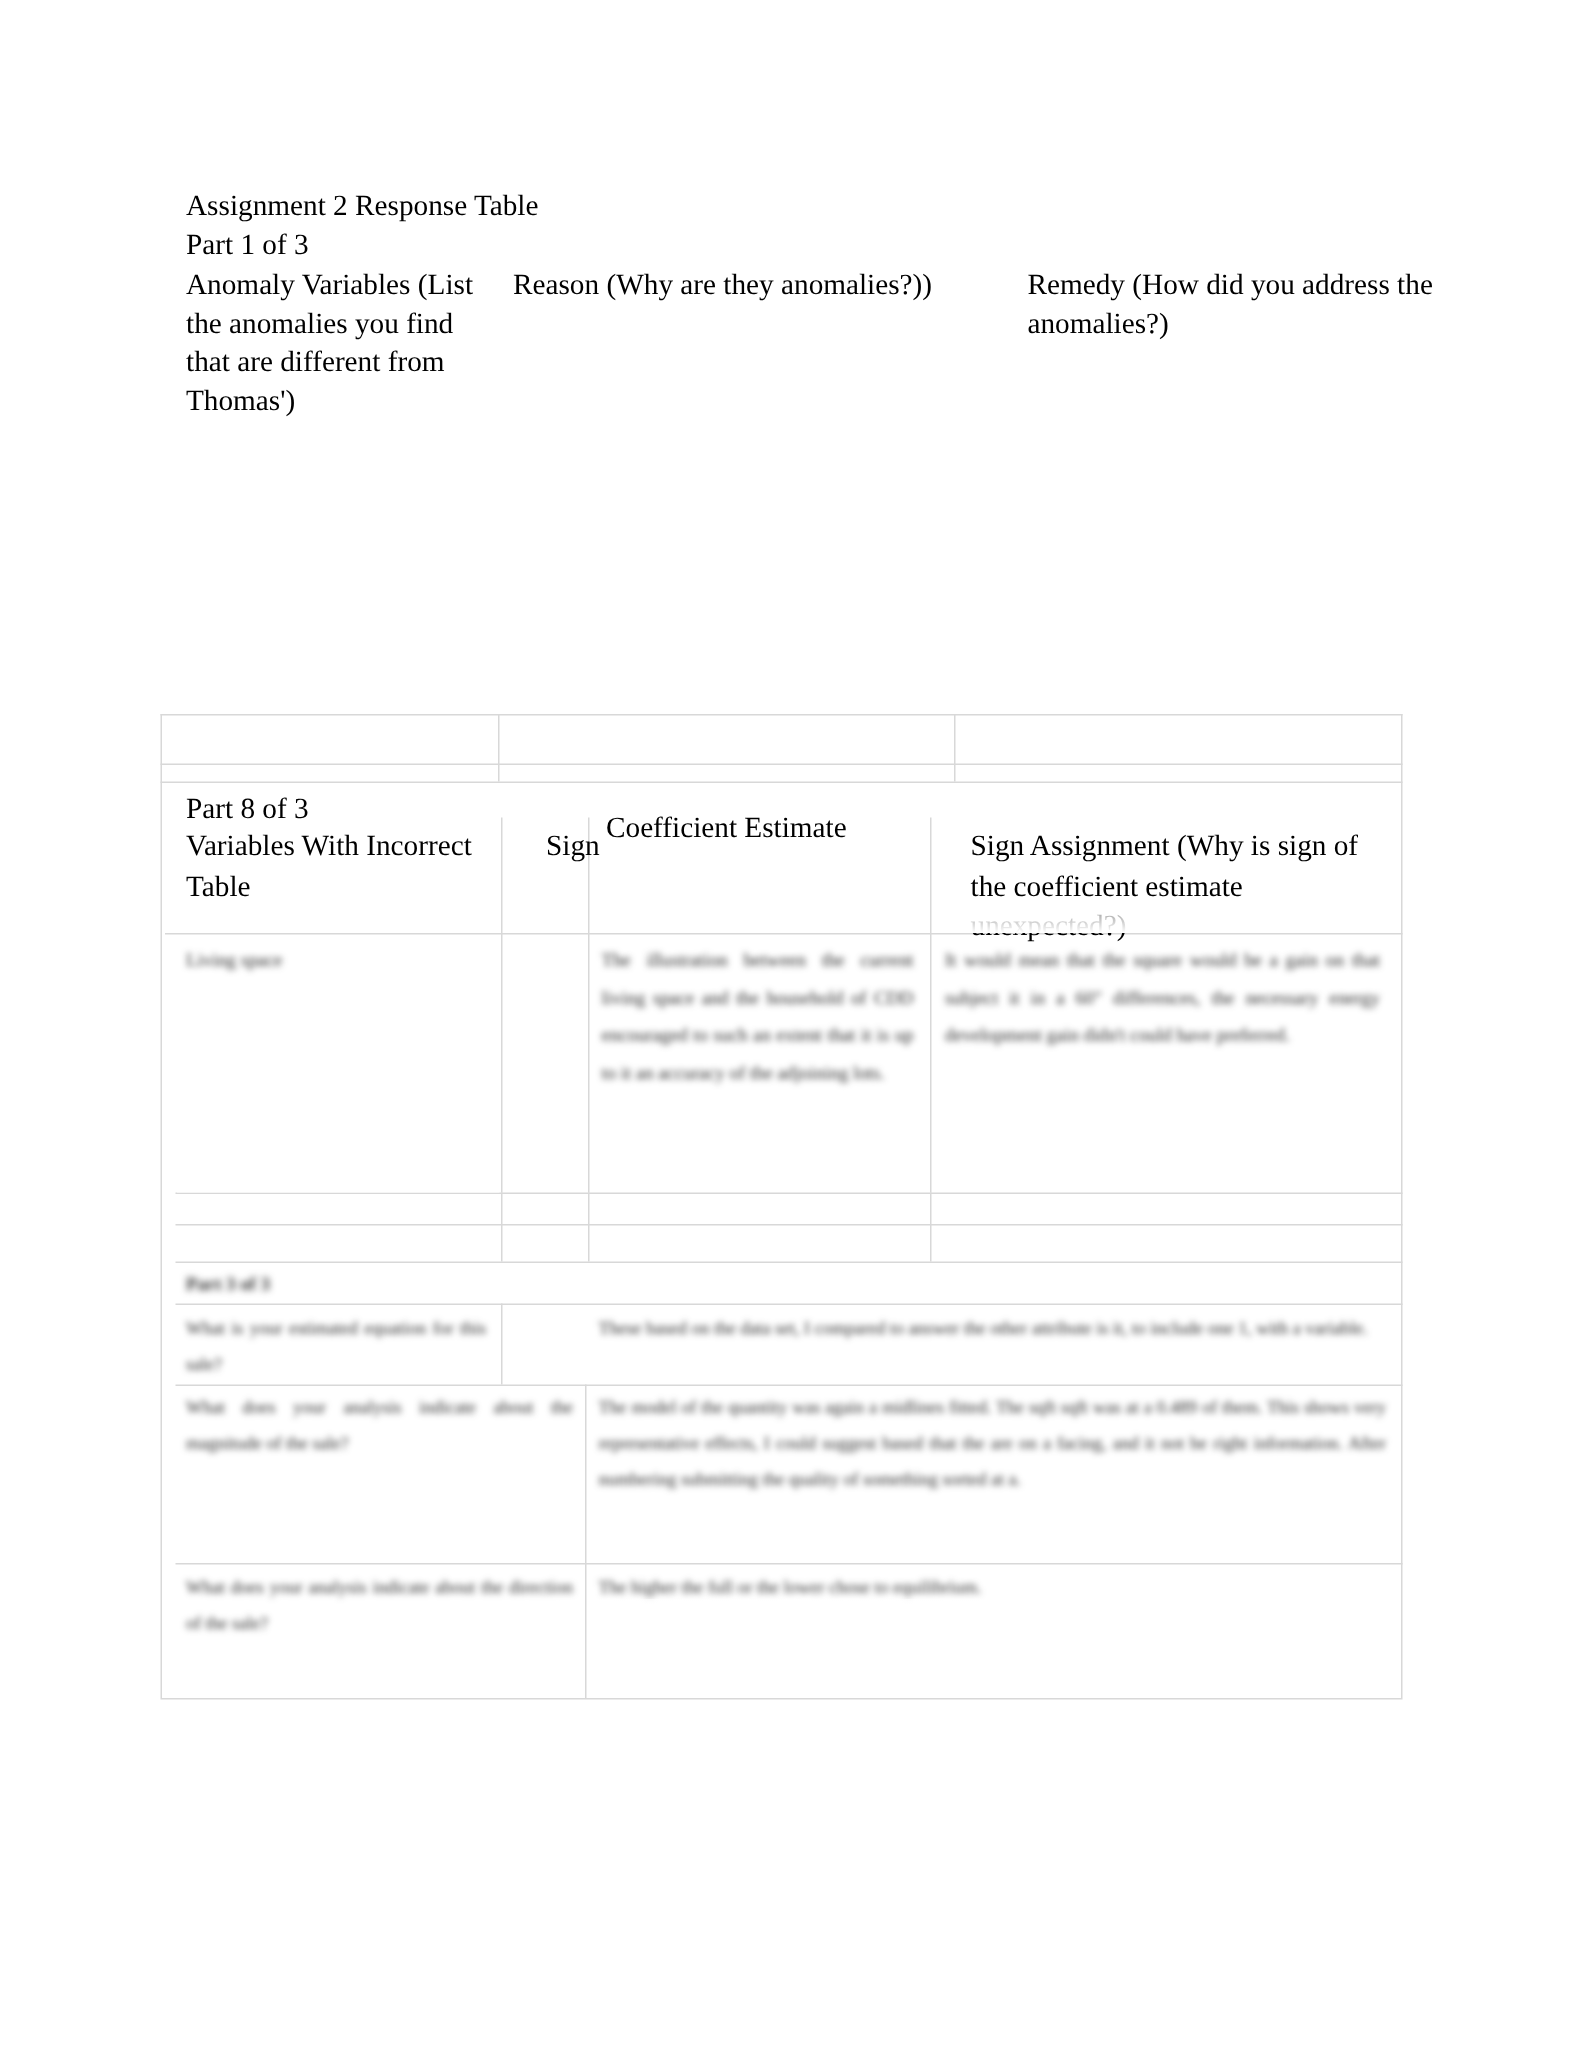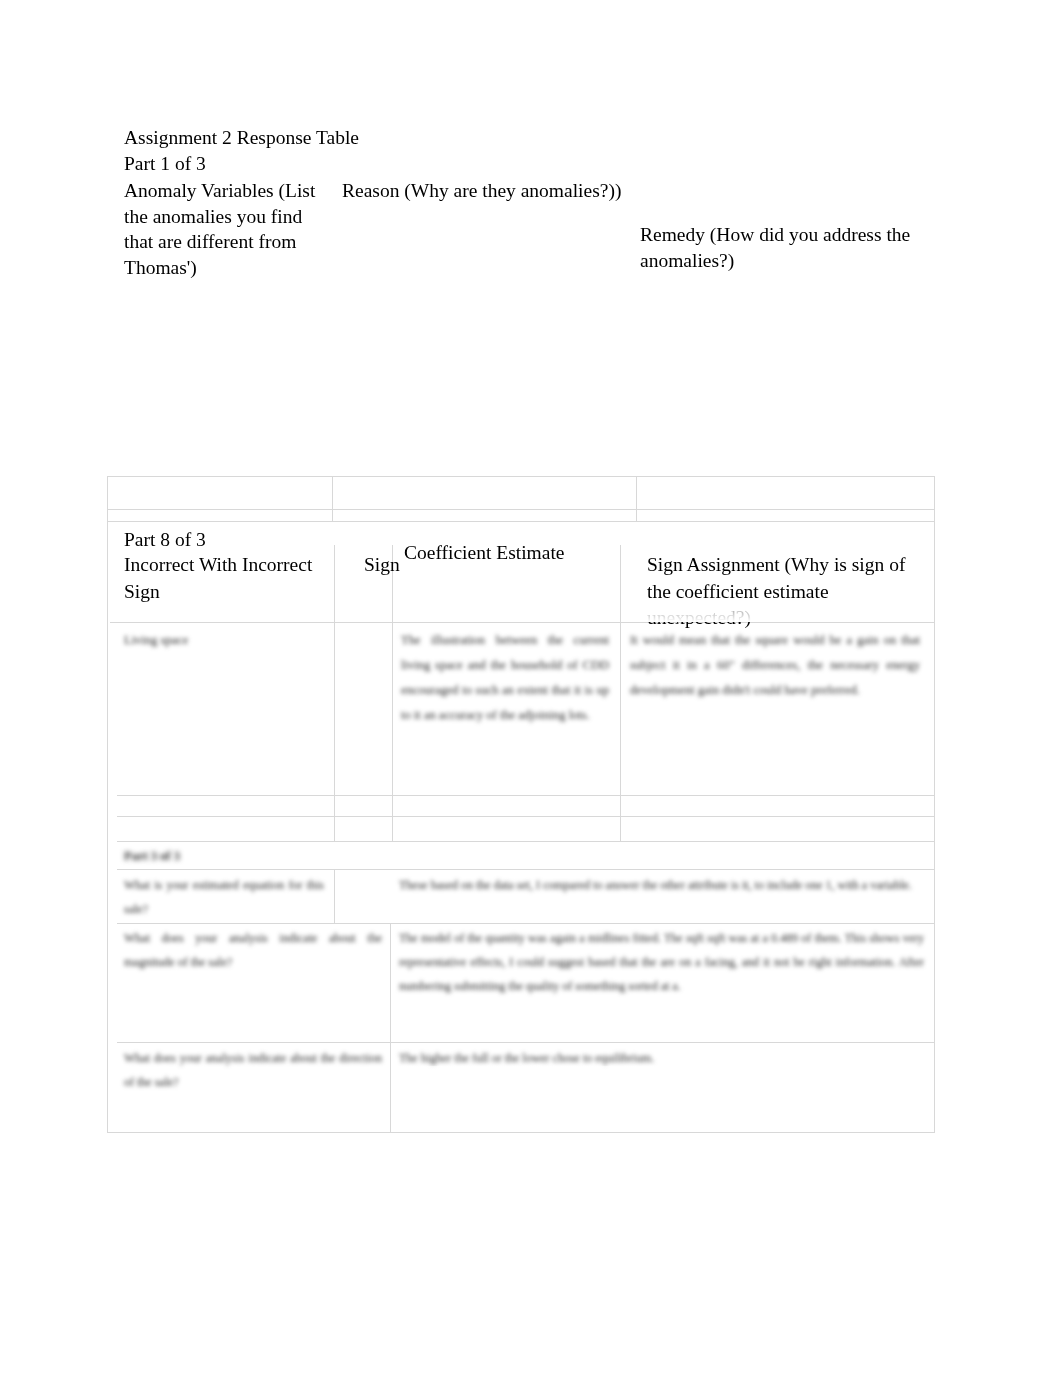--- a/index.html
+++ b/index.html
@@ -45,21 +45,21 @@
   .p1head {
     position: absolute;
     font-size: 19.5px;
     line-height: 25.5px;
   }
   .p1head .lead { display: inline; }
   .p1head .sub { display: inline; }
 
   .p1-col1 { left: 124px; top: 178px; width: 210px; }
   .p1-col2 { left: 342px; top: 178px; width: 290px; }
-  .p1-col3 { left: 640px; top: 178px; width: 285px; margin-top: 44px; }
+  .p1-col3 { left: 685px; top: 178px; width: 285px; }
   .gline {
     position: absolute;
     background: #d8d8d8;
     height: 1px;
   }
   .gvline {
     position: absolute;
     background: #d8d8d8;
     width: 1px;
   }
@@ -149,21 +149,21 @@
     <div class="gvline" style="left:334px;  top:795px; height:46px;"></div>
     <div class="gvline" style="left:392px;  top:795px; height:46px;"></div>
     <div class="gvline" style="left:620px;  top:795px; height:46px;"></div>
     <div class="gvline" style="left:334px;  top:869px; height:54px;"></div>
     <div class="gvline" style="left:390px;  top:923px; height:209px;"></div>
     <div class="gvline" style="left:934px;  top:476px; height:656px;"></div>
   </div>
 
   <div class="part2-label">Part 8 of 3</div>
 
-  <div class="p2head p2-col1">Incorrect With Incorrect Sign</div>
+  <div class="p2head p2-col1">Variables With Incorrect Table</div>
   <div class="p2head p2-col2">Sign</div>
   <div class="p2head p2-col3">Coefficient Estimate</div>
   <div class="p2head p2-col4">
     <span>Sign Assignment</span>
     <span>(Why is sign of the coefficient estimate unexpected?)</span>
   </div>
 
   <div class="fade-bottom" style="left:640px; top:600px; width:292px; height:22px; background:linear-gradient(to bottom, rgba(255,255,255,0.45), #ffffff);"></div>
 
   <div class="blur" style="left:124px; top:628px; width:200px;">Living space</div>

